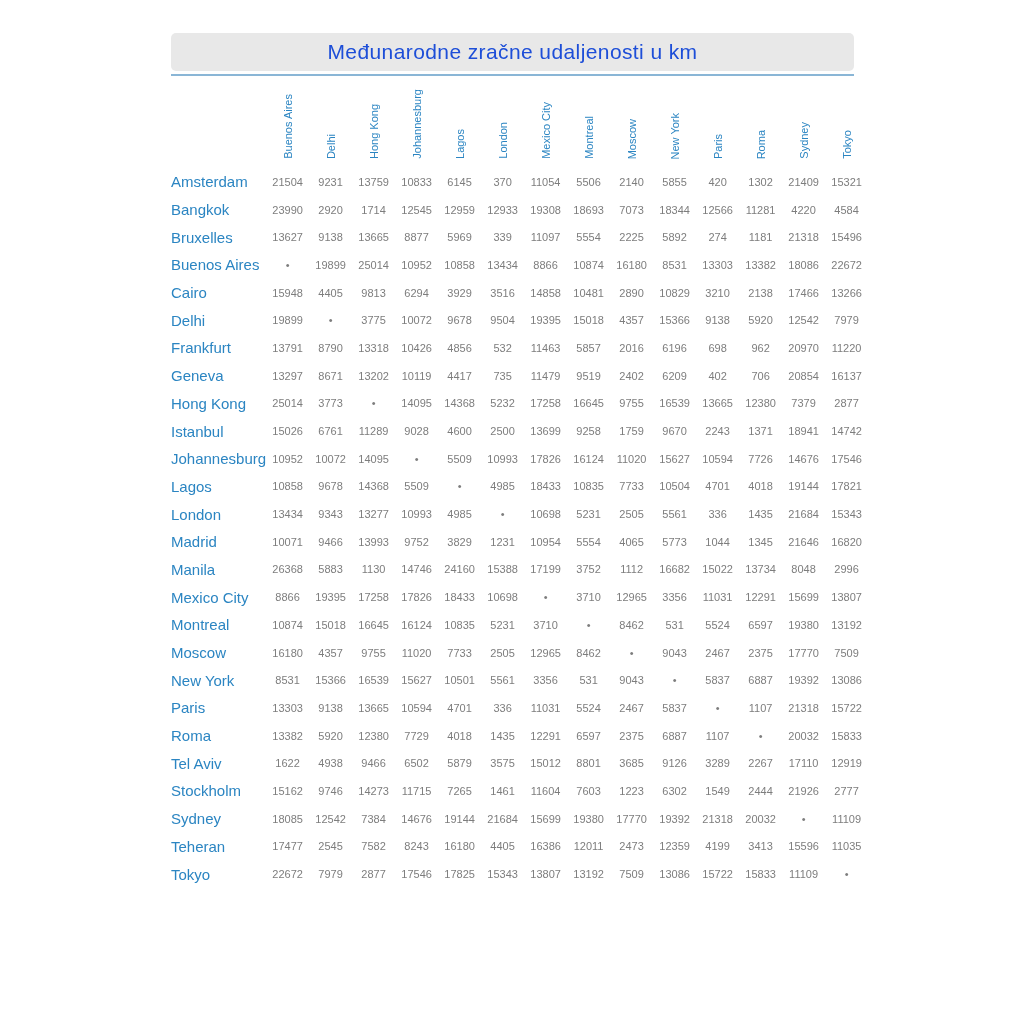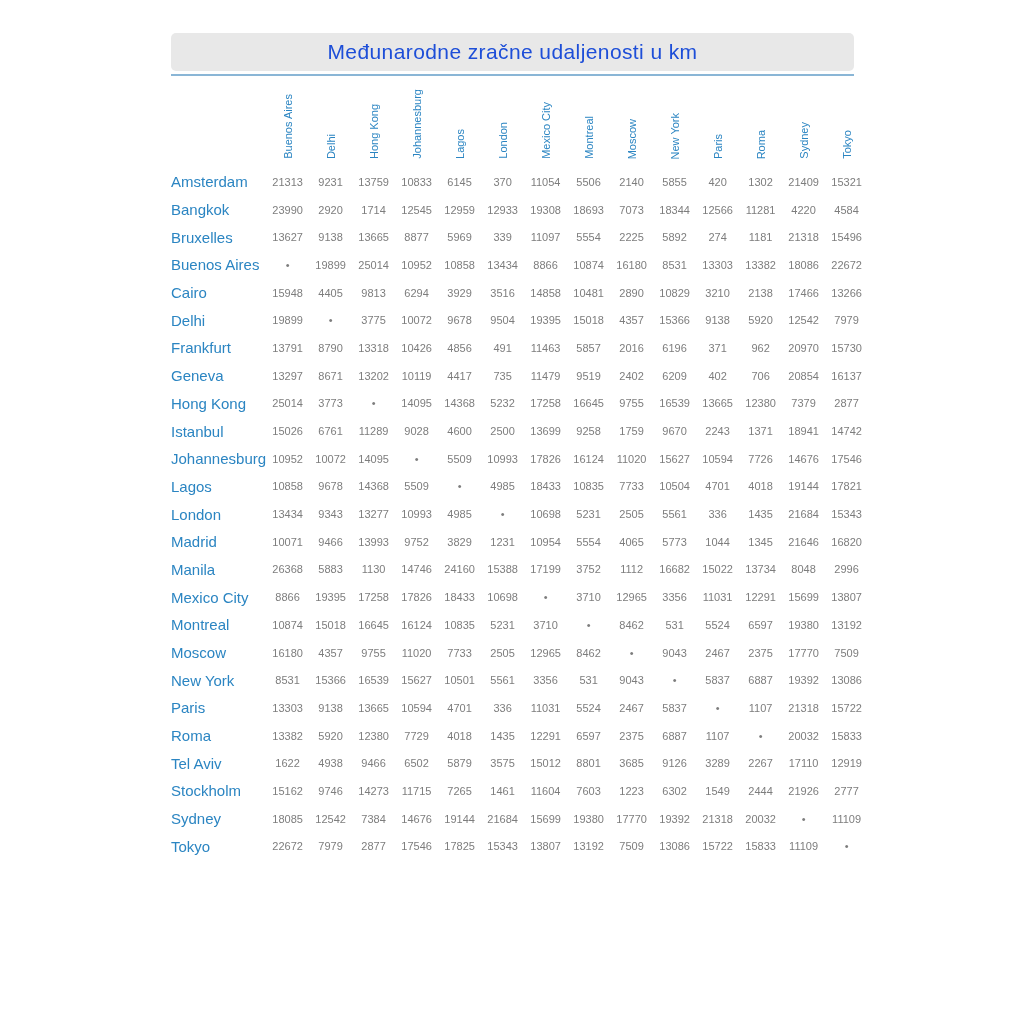--- a/index.html
+++ b/index.html
@@ -80,21 +80,21 @@
           <th class="colh"><span>New York</span></th>
           <th class="colh"><span>Paris</span></th>
           <th class="colh"><span>Roma</span></th>
           <th class="colh"><span>Sydney</span></th>
           <th class="colh"><span>Tokyo</span></th>
         </tr>
     </thead>
     <tbody id="table-body">
         <tr>
           <th class="rowh">Amsterdam</th>
-          <td class="val">21313</td>
+          <td class="val">21504</td>
           <td class="val">9231</td>
           <td class="val">13759</td>
           <td class="val">10833</td>
           <td class="val">6145</td>
           <td class="val">370</td>
           <td class="val">11054</td>
           <td class="val">5506</td>
           <td class="val">2140</td>
           <td class="val">5855</td>
           <td class="val">420</td>
@@ -187,29 +187,29 @@
           <td class="val">12542</td>
           <td class="val">7979</td>
         </tr>
         <tr>
           <th class="rowh">Frankfurt</th>
           <td class="val">13791</td>
           <td class="val">8790</td>
           <td class="val">13318</td>
           <td class="val">10426</td>
           <td class="val">4856</td>
-          <td class="val">491</td>
+          <td class="val">532</td>
           <td class="val">11463</td>
           <td class="val">5857</td>
           <td class="val">2016</td>
           <td class="val">6196</td>
-          <td class="val">371</td>
+          <td class="val">698</td>
           <td class="val">962</td>
           <td class="val">20970</td>
-          <td class="val">15730</td>
+          <td class="val">11220</td>
         </tr>
         <tr>
           <th class="rowh">Geneva</th>
           <td class="val">13297</td>
           <td class="val">8671</td>
           <td class="val">13202</td>
           <td class="val">10119</td>
           <td class="val">4417</td>
           <td class="val">735</td>
           <td class="val">11479</td>
@@ -487,20 +487,37 @@
           <td class="val">15699</td>
           <td class="val">19380</td>
           <td class="val">17770</td>
           <td class="val">19392</td>
           <td class="val">21318</td>
           <td class="val">20032</td>
           <td class="val">•</td>
           <td class="val">11109</td>
         </tr>
         <tr>
+          <th class="rowh">Teheran</th>
+          <td class="val">17477</td>
+          <td class="val">2545</td>
+          <td class="val">7582</td>
+          <td class="val">8243</td>
+          <td class="val">16180</td>
+          <td class="val">4405</td>
+          <td class="val">16386</td>
+          <td class="val">12011</td>
+          <td class="val">2473</td>
+          <td class="val">12359</td>
+          <td class="val">4199</td>
+          <td class="val">3413</td>
+          <td class="val">15596</td>
+          <td class="val">11035</td>
+        </tr>
+        <tr>
           <th class="rowh">Tokyo</th>
           <td class="val">22672</td>
           <td class="val">7979</td>
           <td class="val">2877</td>
           <td class="val">17546</td>
           <td class="val">17825</td>
           <td class="val">15343</td>
           <td class="val">13807</td>
           <td class="val">13192</td>
           <td class="val">7509</td>

